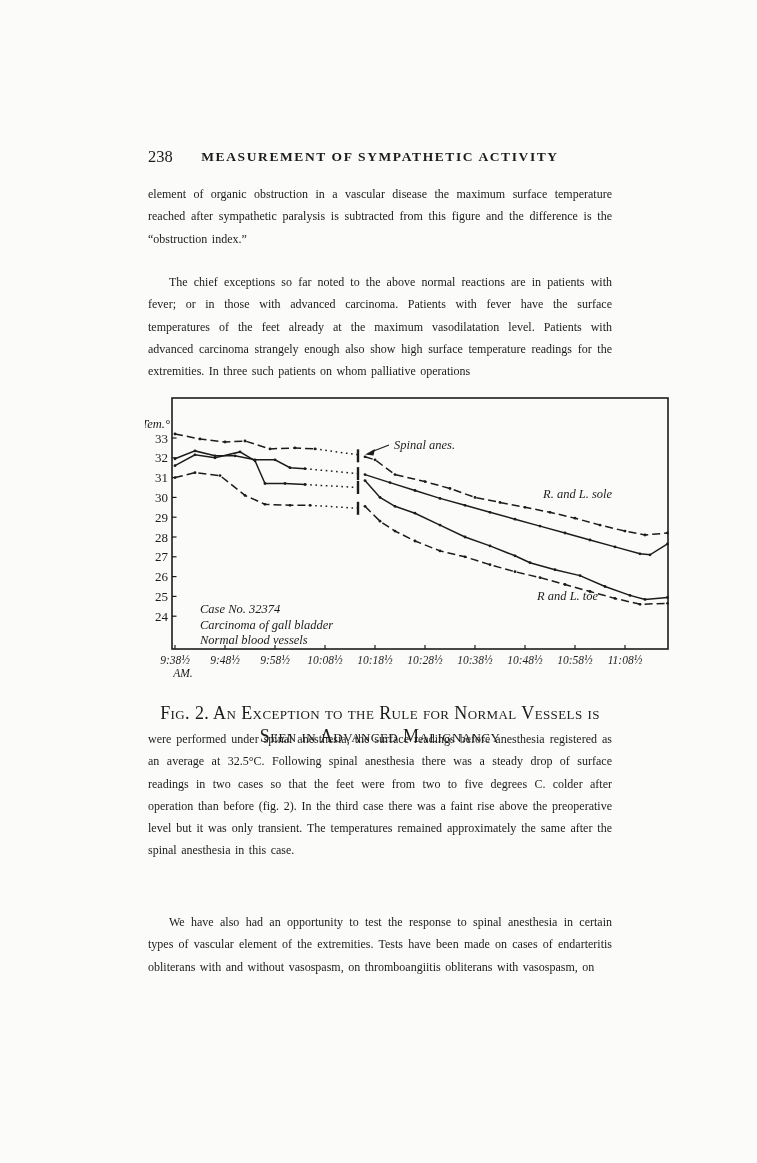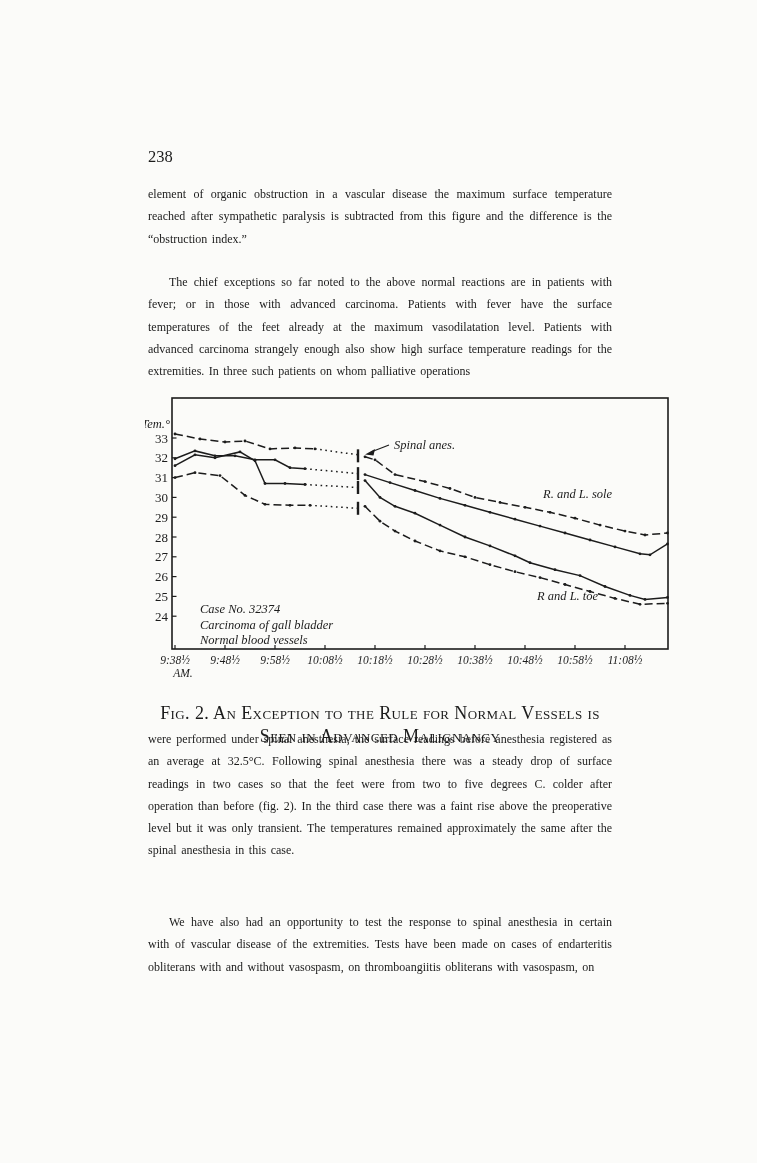--- a/index.html
+++ b/index.html
@@ -33,20 +33,21 @@
     font-variant:small-caps;letter-spacing:0.4px;margin:0;
   }
 </style>
 </head>
 <body>
 
 <div>
 
   <header class="pagehead">
     <span class="pagenum">238</span>
+    <span class="runhead">MEASUREMENT OF SYMPATHETIC ACTIVITY</span>
   </header>
 
   <p id="p1" class="par">element of organic obstruction in a vascular disease the maximum surface temperature reached after sympathetic paralysis is subtracted from this figure and the difference is the “obstruction index.”</p>
   <p id="p2" class="par indent">The chief exceptions so far noted to the above normal reactions are in patients with fever; or in those with advanced carcinoma.  Patients with fever have the surface temperatures of the feet already at the maximum vasodilatation level.  Patients with advanced carcinoma strangely enough also show high surface temperature readings for the extremities.  In three such patients on whom palliative operations</p>
 
   <figure>
     <svg id="chart" width="575" height="300" viewBox="0 0 575 300">
         <rect x="27" y="5" width="496" height="251" fill="none" stroke="#1c1c1c" stroke-width="1.6"></rect>
         <text x="25" y="35" text-anchor="end" font-size="12.5" font-style="italic">Tem.°</text>
         <line x1="27" y1="45" x2="31.5" y2="45" stroke="#1c1c1c" stroke-width="1.2"></line>
@@ -199,15 +200,15 @@
         <text x="55" y="220" font-size="12.5" font-style="italic">Case No. 32374</text>
         <text x="55" y="235.5" font-size="12.5" font-style="italic">Carcinoma of gall bladder</text>
         <text x="55" y="251" font-size="12.5" font-style="italic">Normal blood vessels</text>
         <text x="398" y="105" font-size="12.5" font-style="italic">R. and L. sole</text>
         <text x="392" y="207" font-size="12.5" font-style="italic">R and L. toe</text>
       </svg>
     <figcaption class="figcaption">Fig. 2. An Exception to the Rule for Normal Vessels is Seen in Advanced Malignancy</figcaption>
   </figure>
 
   <p id="p3" class="par">were performed under spinal anesthesia, the surface readings before anesthesia registered as an average at 32.5°C.  Following spinal anesthesia there was a steady drop of surface readings in two cases so that the feet were from two to five degrees C. colder after operation than before (fig. 2).  In the third case there was a faint rise above the preoperative level but it was only transient.  The temperatures remained approximately the same after the spinal anesthesia in this case.</p>
-  <p id="p4" class="par indent">We have also had an opportunity to test the response to spinal anesthesia in certain with of vascular disease of the extremities.  Tests have been made on cases of endarteritis obliterans with and without vasospasm, on thromboangiitis obliterans with vasospasm, on</p>
+  <p id="p4" class="par indent">We have also had an opportunity to test the response to spinal anesthesia in certain types of vascular element of the extremities.  Tests have been made on cases of endarteritis obliterans with and without vasospasm, on thromboangiitis obliterans with vasospasm, on</p>
 
 </div>
 
 </body></html>

